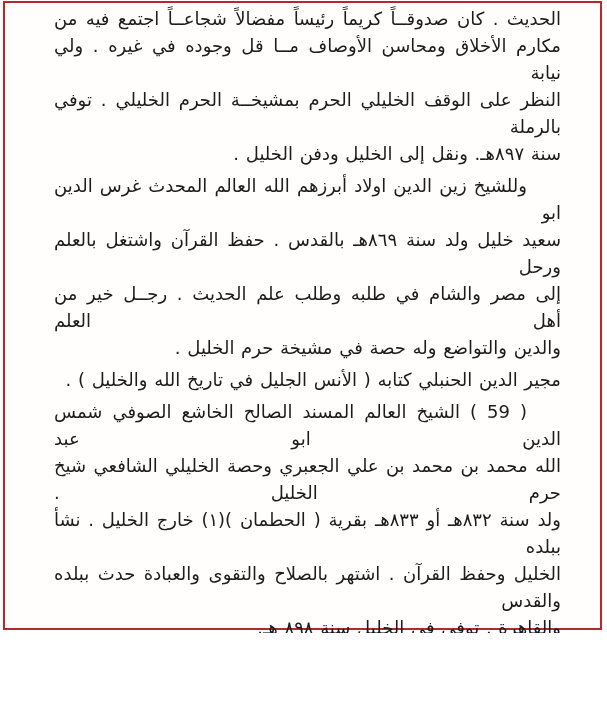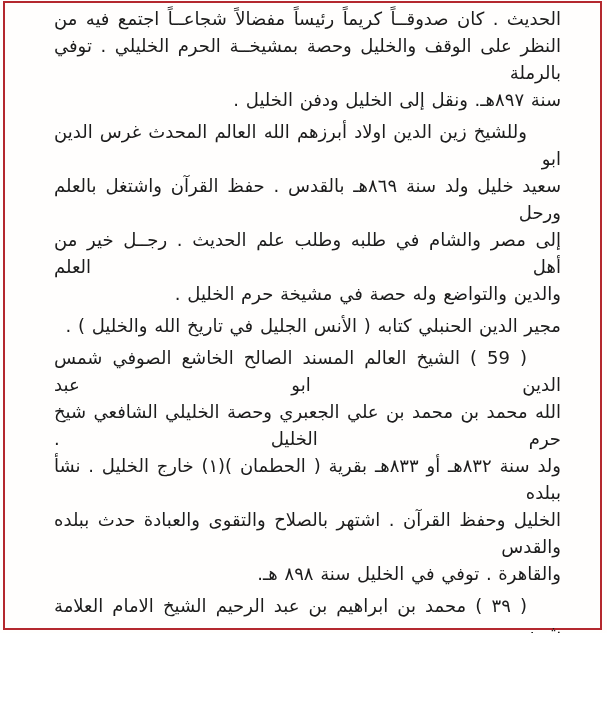--- a/index.html
+++ b/index.html
@@ -51,21 +51,22 @@
 <body>
 
 <div class="scan-page">
 
   <div class="red-frame" style="border-color: rgb(180, 40, 46);"></div>
 
   <div class="content">
 
     <div class="para">
       <div class="line">الحديث . كان صدوقــاً كريماً رئيساً مفضالاً شجاعــاً اجتمع فيه من</div>
-      <div class="line">النظر على الوقف والخليل وحصة بمشيخــة الحرم الخليلي . توفي بالرملة</div>
+      <div class="line">مكارم الأخلاق ومحاسن الأوصاف مــا قل وجوده في غيره . ولي نيابة</div>
+      <div class="line">النظر على الوقف الخليلي الحرم بمشيخــة الحرم الخليلي . توفي بالرملة</div>
       <div class="line last">سنة ٨٩٧هـ. ونقل إلى الخليل ودفن الخليل .</div>
     </div>
 
     <div class="para">
       <div class="line first-indent">وللشيخ زين الدين اولاد أبرزهم الله العالم المحدث غرس الدين ابو</div>
       <div class="line">سعيد خليل ولد سنة ٨٦٩هـ بالقدس . حفظ القرآن واشتغل بالعلم ورحل</div>
       <div class="line">إلى مصر والشام في طلبه وطلب علم الحديث . رجــل خير من أهل العلم</div>
       <div class="line last">والدين والتواضع وله حصة في مشيخة حرم الخليل .</div>
     </div>
 

